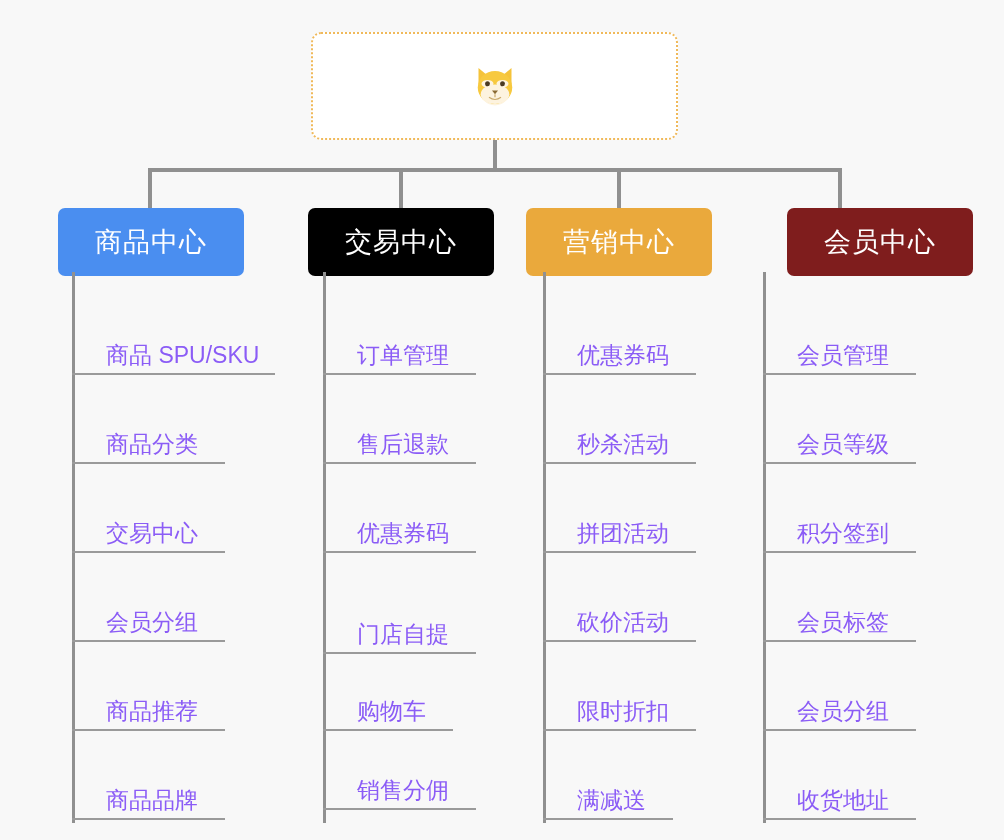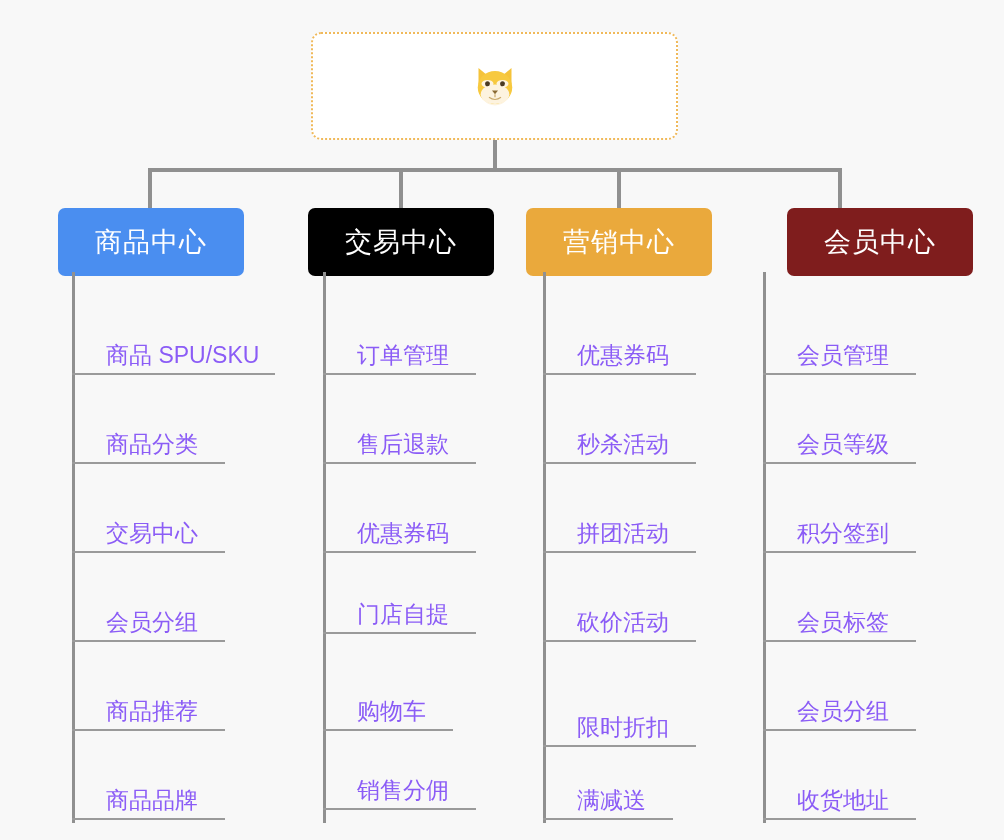--- a/index.html
+++ b/index.html
@@ -204,21 +204,21 @@
           <div class="leaf-rule" style="width: 153px;"></div>
         </div>
         <div class="leaf" style="top: 106px; width: 163px;">
           <span class="leaf-label">售后退款</span>
           <div class="leaf-rule" style="width: 153px;"></div>
         </div>
         <div class="leaf" style="top: 195px; width: 163px;">
           <span class="leaf-label">优惠券码</span>
           <div class="leaf-rule" style="width: 153px;"></div>
         </div>
-        <div class="leaf" style="top: 276px; width: 163px;">
+        <div class="leaf" style="top: 296px; width: 163px;">
           <span class="leaf-label">门店自提</span>
           <div class="leaf-rule" style="width: 153px;"></div>
         </div>
         <div class="leaf" style="top: 373px; width: 140px;">
           <span class="leaf-label">购物车</span>
           <div class="leaf-rule" style="width: 130px;"></div>
         </div>
         <div class="leaf" style="top: 452px; width: 163px;">
           <span class="leaf-label">销售分佣</span>
           <div class="leaf-rule" style="width: 153px;"></div>
@@ -238,21 +238,21 @@
           <div class="leaf-rule" style="width: 153px;"></div>
         </div>
         <div class="leaf" style="top: 195px; width: 163px; text-align: center;">
           <span class="leaf-label">拼团活动</span>
           <div class="leaf-rule" style="width: 153px;"></div>
         </div>
         <div class="leaf" style="top: 284px; width: 163px;">
           <span class="leaf-label">砍价活动</span>
           <div class="leaf-rule" style="width: 153px;"></div>
         </div>
-        <div class="leaf" style="top: 389px; width: 163px; padding-left: 32px;">
+        <div class="leaf" style="top: 373px; width: 163px; padding-left: 32px;">
           <span class="leaf-label">限时折扣</span>
           <div class="leaf-rule" style="width: 153px;"></div>
         </div>
         <div class="leaf" style="top: 462px; width: 140px;">
           <span class="leaf-label">满减送</span>
           <div class="leaf-rule" style="width: 130px;"></div>
         </div>
       </div>
       <div class="col-head" style="left: 746px; width: 186px; background: #7f1d1d; margin-left: 41px;">
         <span>会员中心</span>

